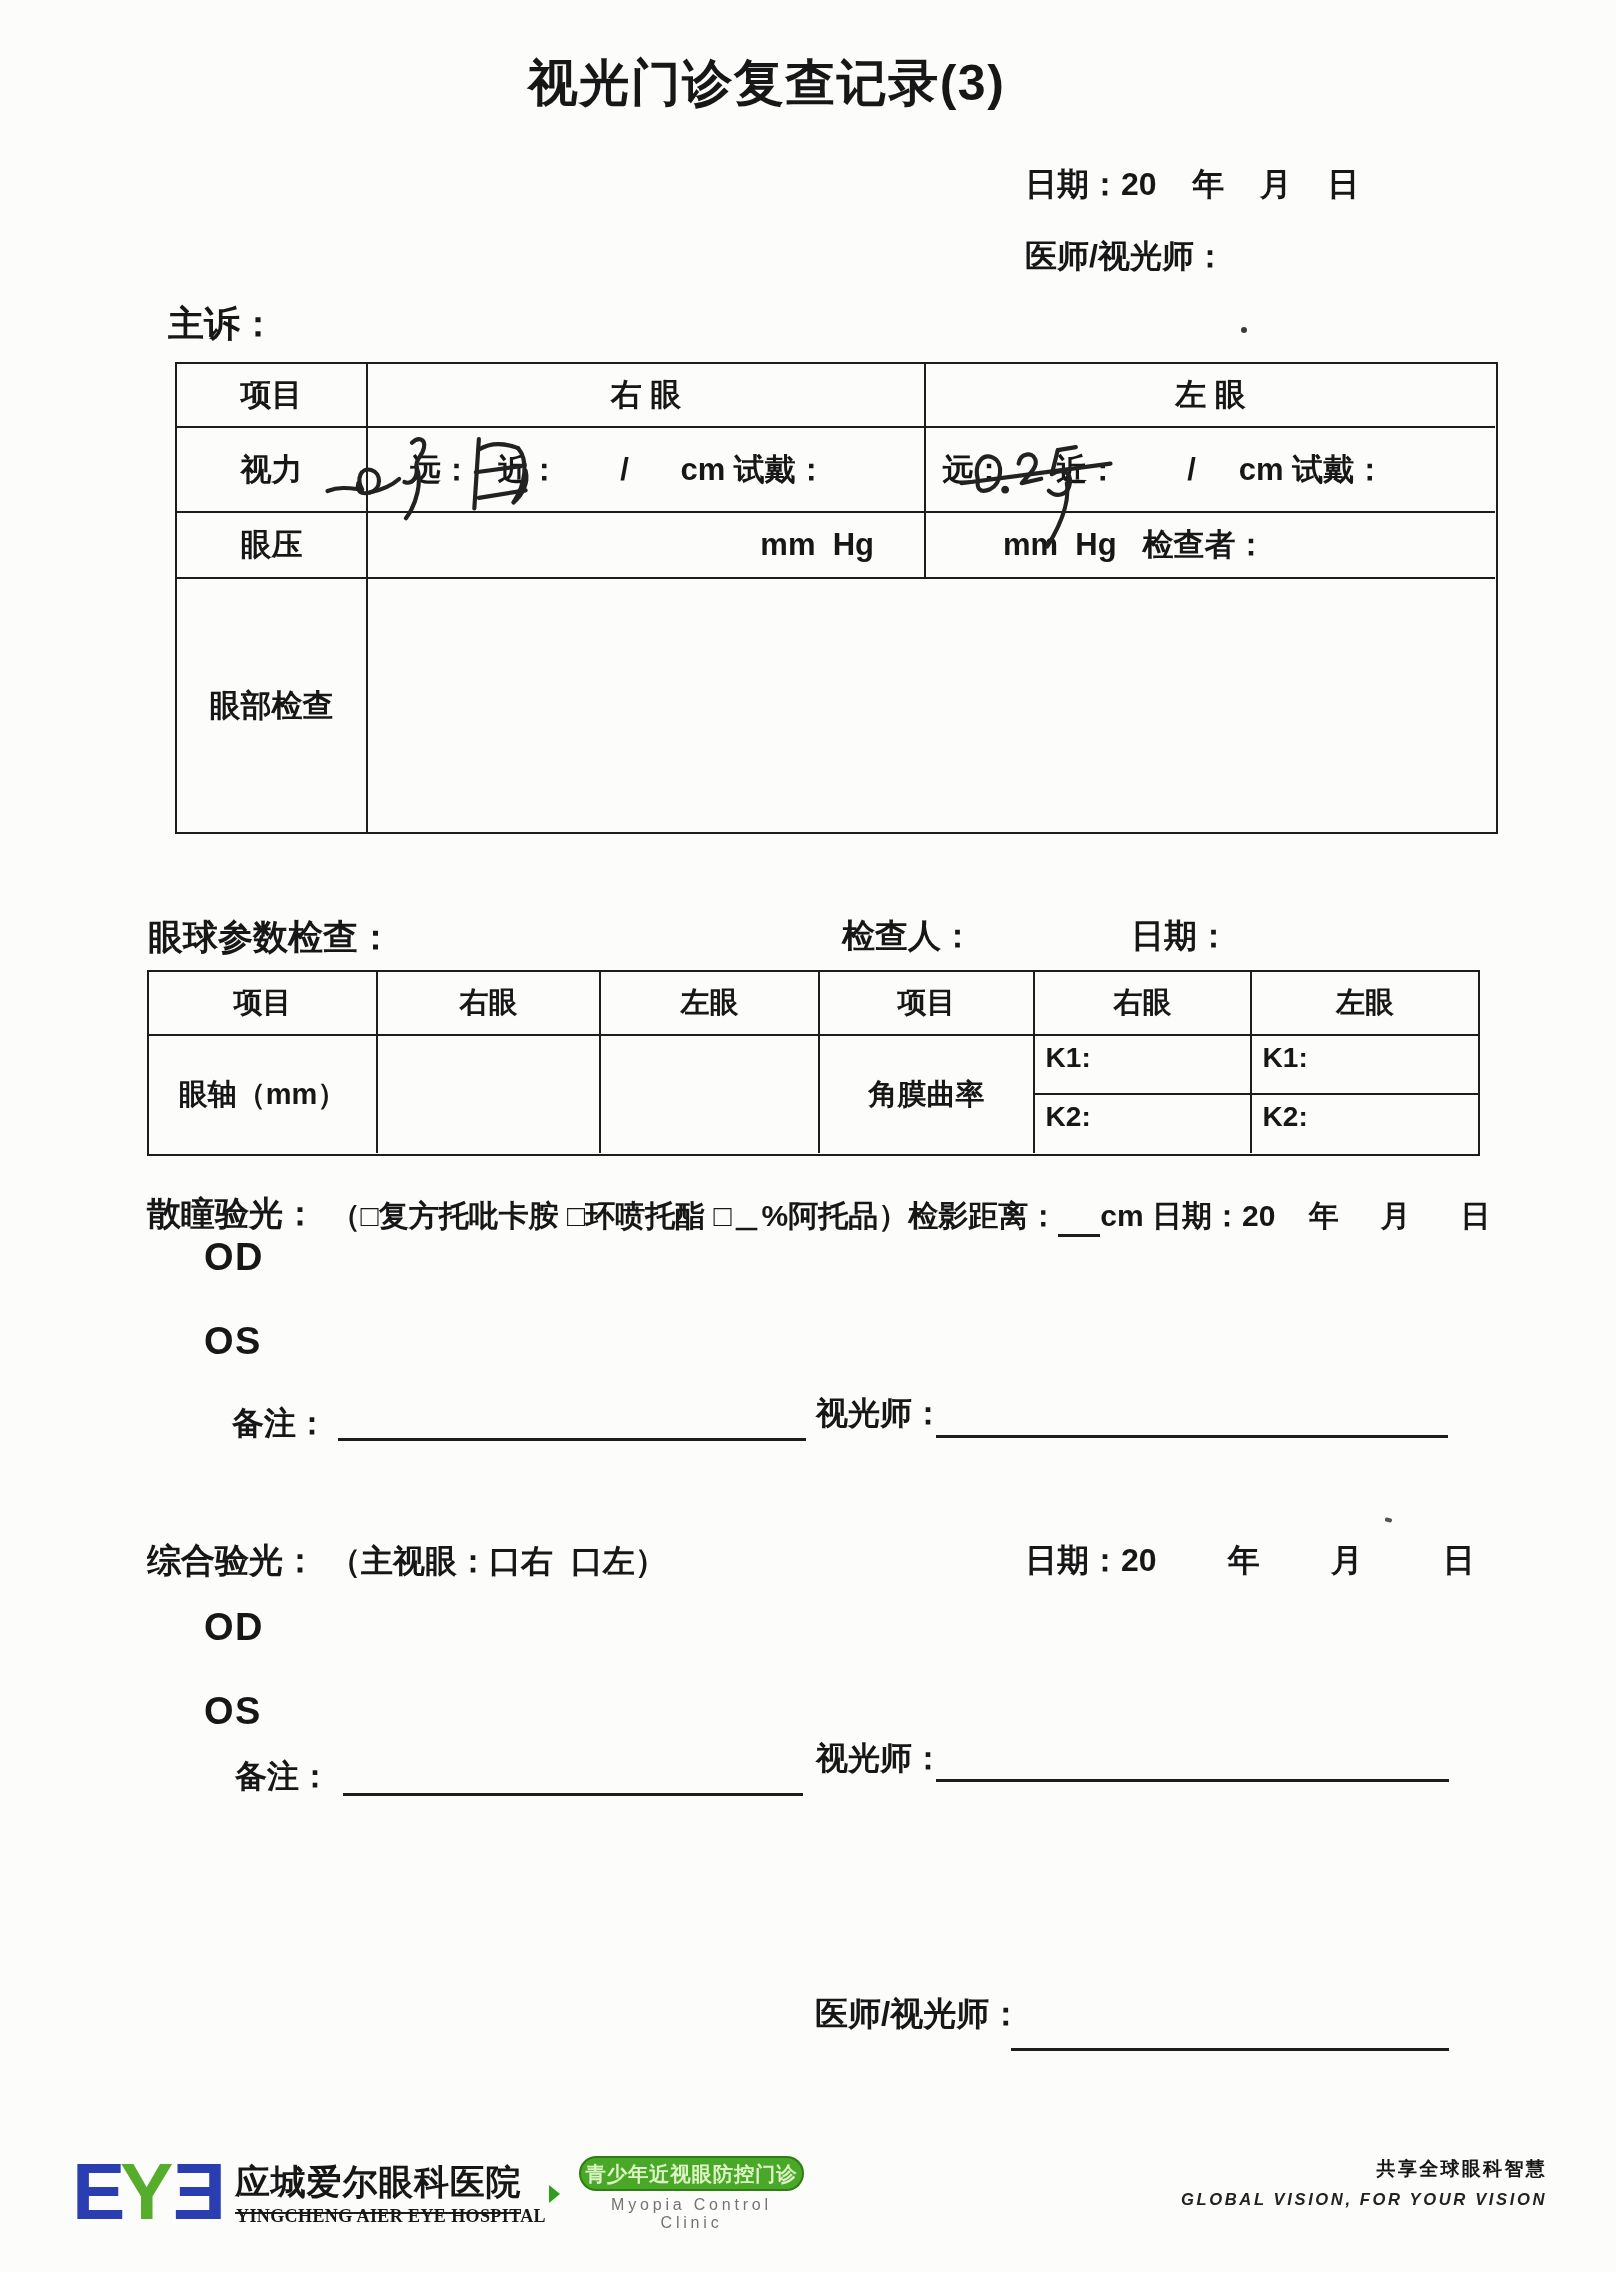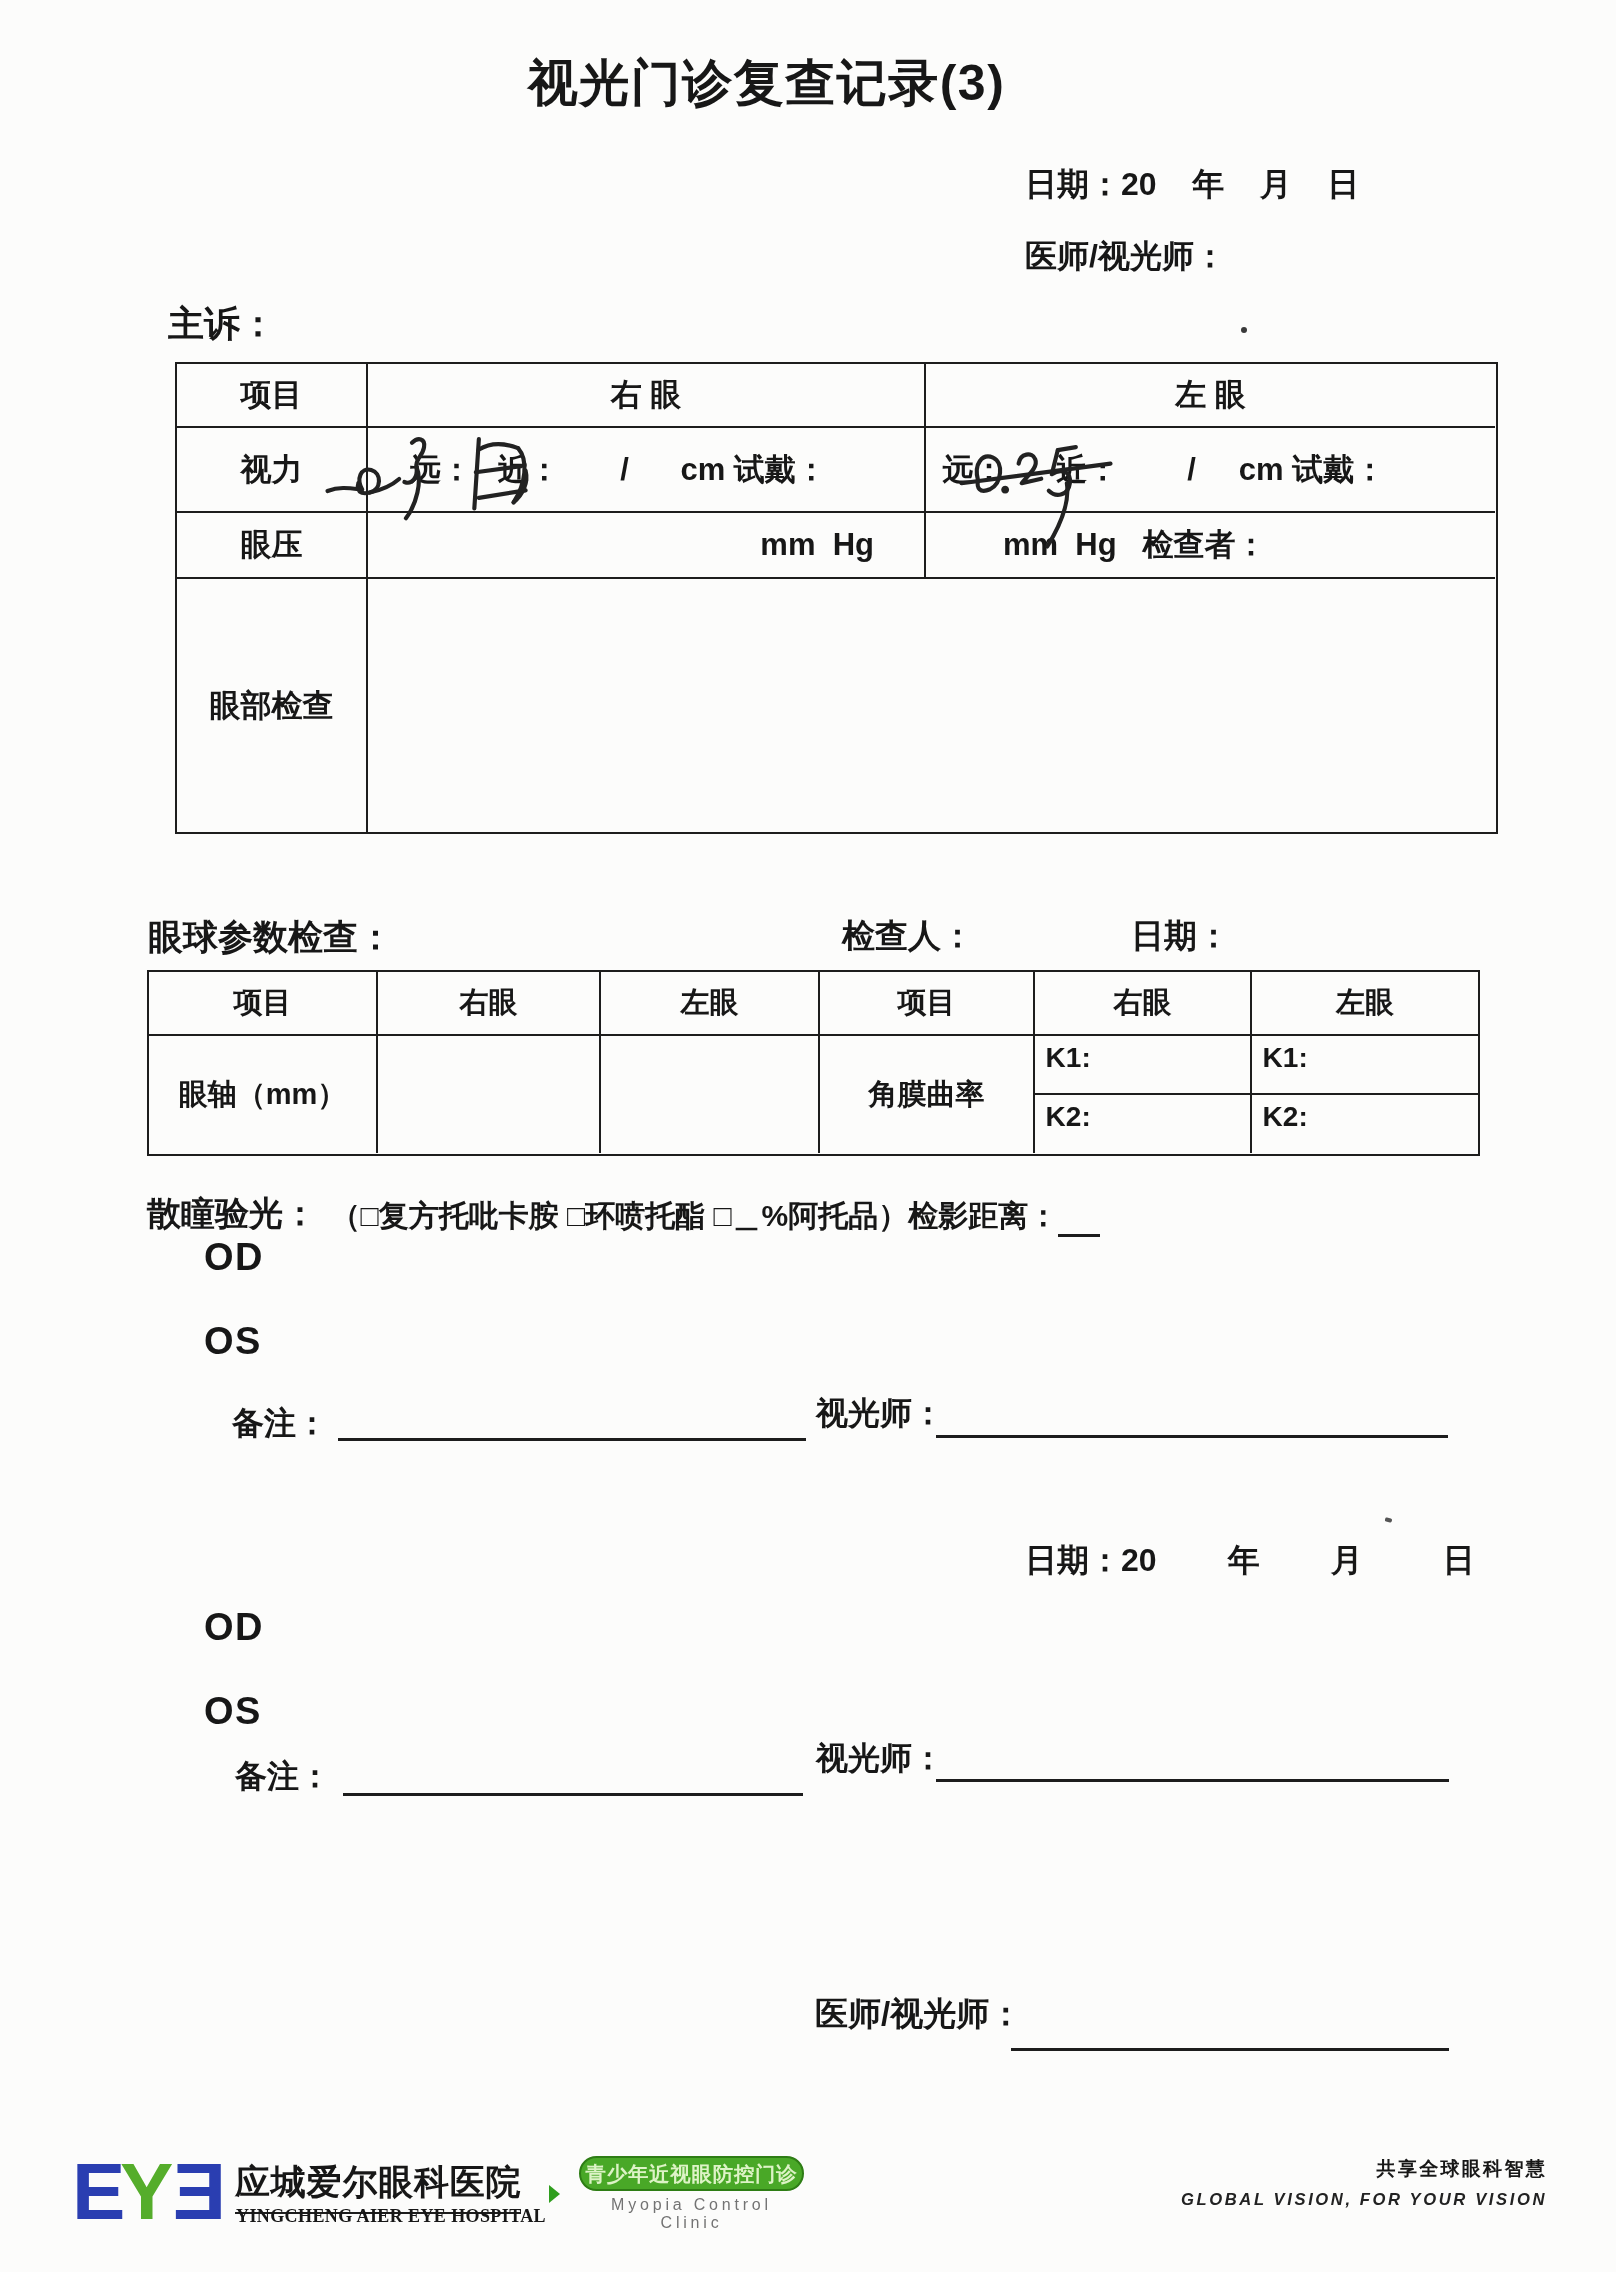--- a/index.html
+++ b/index.html
@@ -215,29 +215,34 @@
       </div>
     <div class="c top kcell ncr nbb" style="grid-row:3; grid-column:6;">
         <span>K2:</span>
       </div>
   </div>
 
   <div class="abs myd-line">
     <span class="h">散瞳验光：</span>
       <span class="o pre">（□复方托吡卡胺 □环喷托酯 □＿%阿托品）检影距离：</span>
       <span class="blank" style="width:42px;"></span>
+      <span class="t pre">cm 日期：20    年     月      日</span>
   </div>
   <div class="abs odos" style="left:192px; top:1236px;">OD</div>
   <div class="abs odos" style="left:192px; top:1320px;">OS</div>
 
   <div class="abs lbl42" style="left:232px; top:1402px;">备注：</div>
   <div class="line" style="left:338px; top:1438px; width:468px;"></div>
   <div class="abs lbl42" style="left:816px; top:1392px;">视光师：</div>
   <div class="line" style="left:936px; top:1435px; width:512px;"></div>
 
+  <div class="abs sub-line">
+    <span class="h">综合验光：</span>
+      <span class="d pre">（主视眼：口右  口左）</span>
+  </div>
   <div class="abs sub-date pre">日期：20        年        月         日</div>
   <div class="abs artifact" style="left:1385px; top:1518px; width:6.8px; height:3.8px; border-radius:1.5px; transform:rotate(14deg); background:#555;"></div>
 
   <div class="abs odos" style="left:192px; top:1606px;">OD</div>
   <div class="abs odos" style="left:192px; top:1690px;">OS</div>
 
   <div class="abs lbl42" style="left:235px; top:1755px;">备注：</div>
   <div class="line" style="left:343px; top:1793px; width:460px;"></div>
   <div class="abs lbl42" style="left:816px; top:1737px;">视光师：</div>
   <div class="line" style="left:936px; top:1779px; width:513px;"></div>

